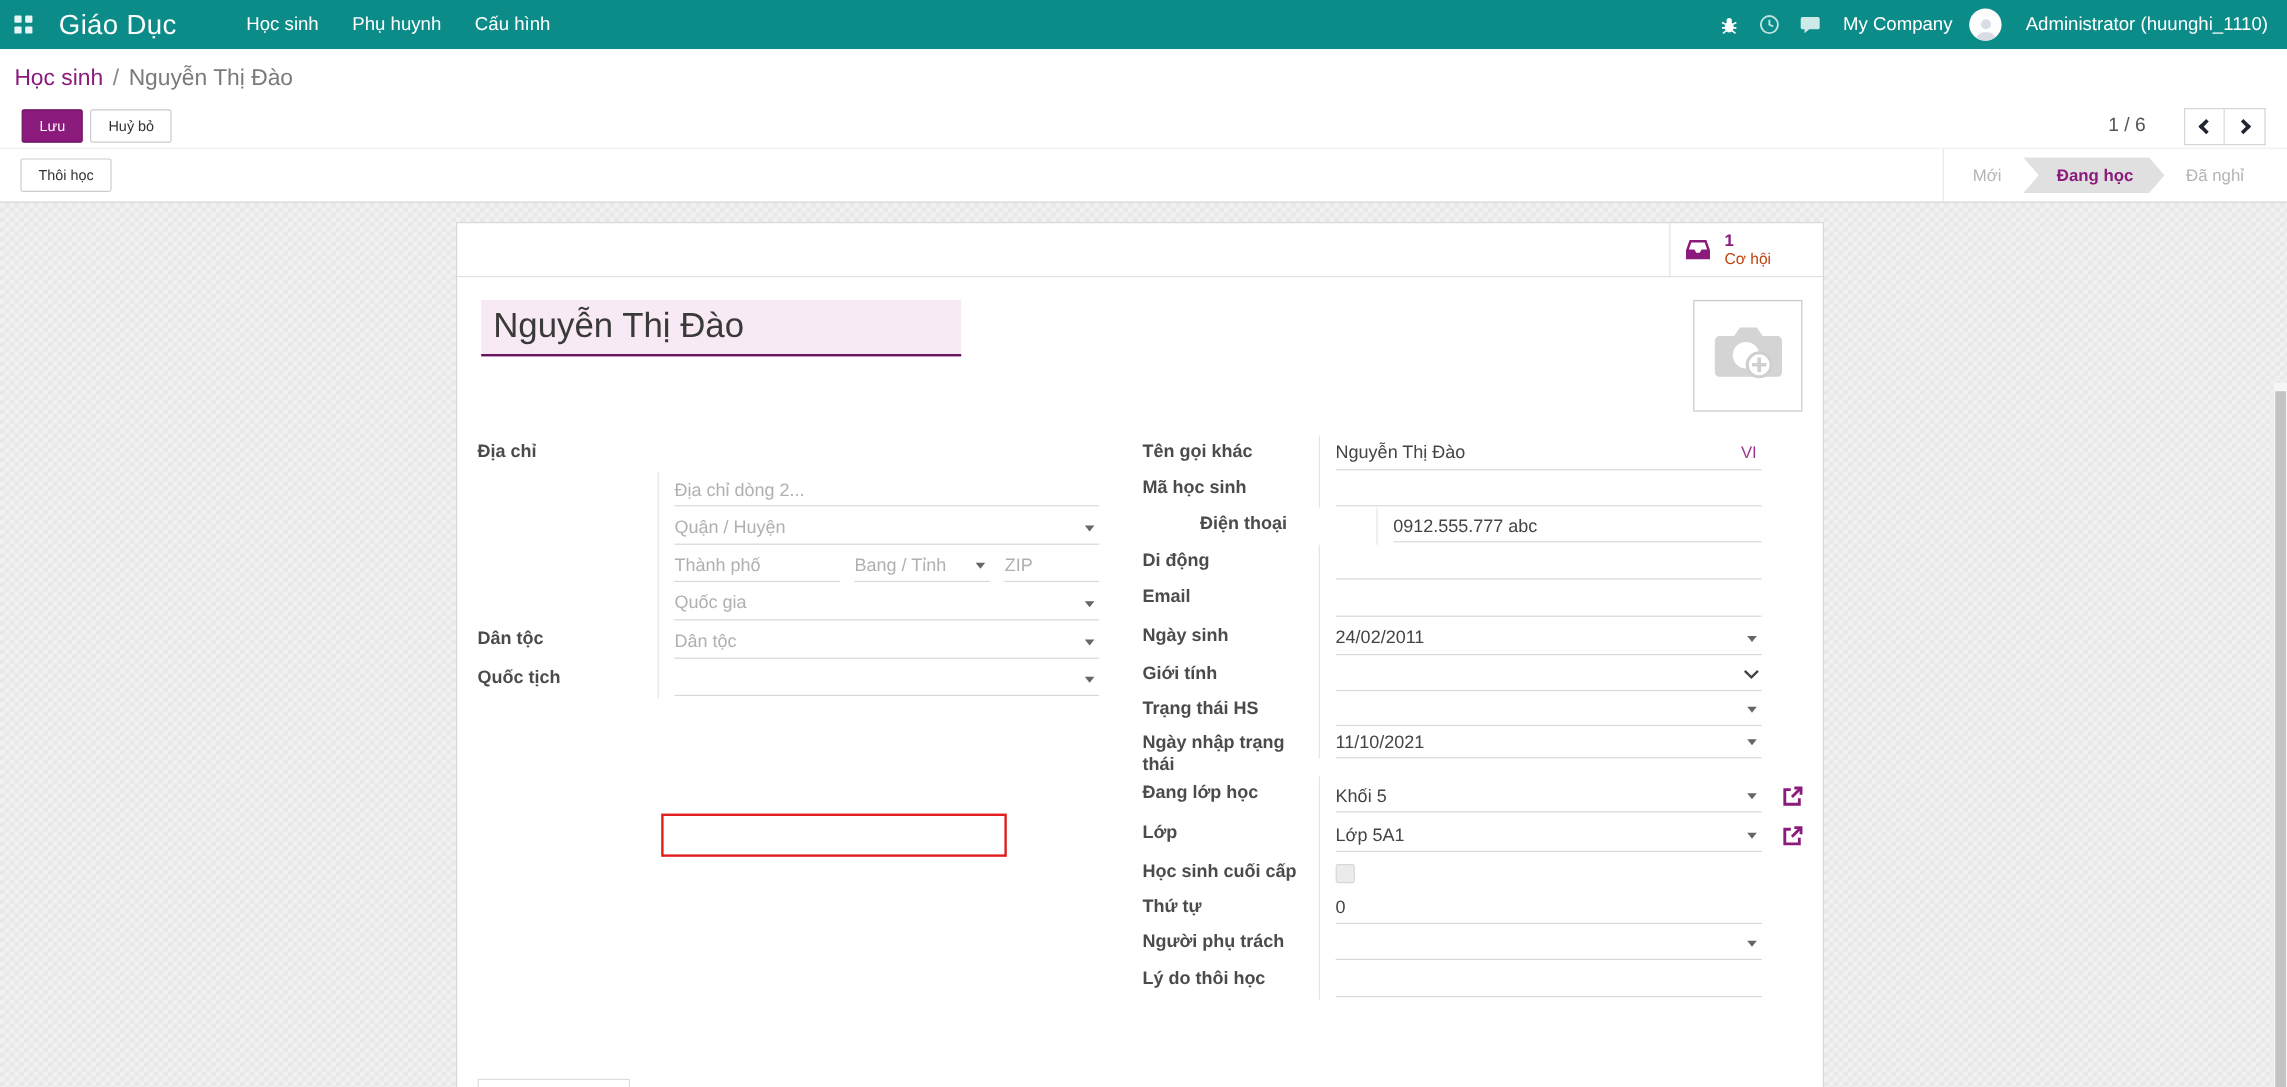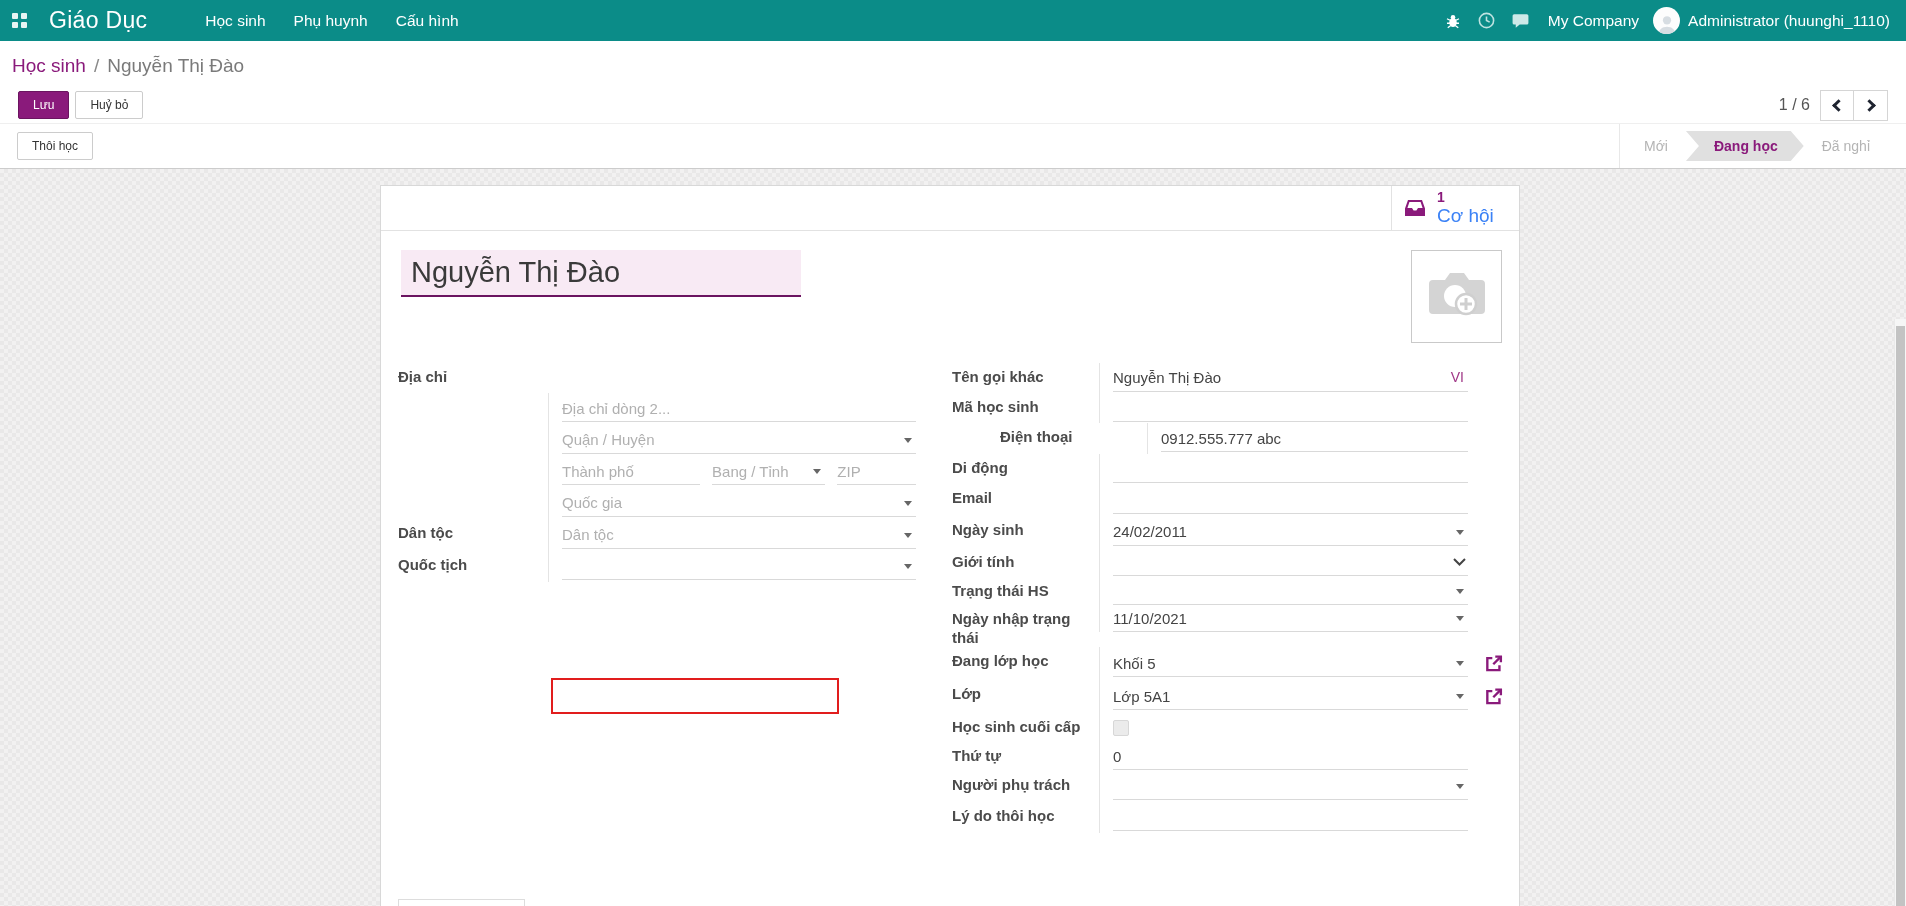--- a/index.html
+++ b/index.html
@@ -20,34 +20,34 @@
   
   .navbar{height:41px;background:var(--navbar-bg);display:flex;align-items:center;color:#fff;padding:0 16px 0 12px;}
   .apps-grid{display:grid;grid-template-columns:6px 6px;grid-template-rows:6px 6px;gap:3px;cursor:pointer;}
   .apps-grid span{background:#e7f4f3;border-radius:1px;}
   .brand{font-size:23px;margin-left:22px;letter-spacing:.3px;cursor:pointer;}
   .menus{display:flex;margin-left:44px;gap:0;}
   .menus .menu{font-size:15.5px;padding:10px 14px;cursor:pointer;}
   .nav-right{margin-left:auto;display:flex;align-items:center;gap:0;}
   .nav-icon{width:34px;display:flex;justify-content:center;cursor:pointer;}
   .company{font-size:15.5px;margin:0 14px 0 10px;cursor:pointer;}
-  .userblock{display:flex;align-items:center;gap:8px;cursor:pointer;}
+  .userblock{display:flex;align-items:center;gap:20px;cursor:pointer;}
   .avatar{width:27px;height:27px;border-radius:50%;background:#fdfdfd;overflow:hidden;display:flex;align-items:flex-end;justify-content:center;}
   .username{font-size:15.5px;}
 
   
   .control-panel{background:#fff;padding:10px 12px 0 12px;}
   .breadcrumb{font-size:19px;height:30px;display:flex;align-items:center;gap:8px;}
   .breadcrumb .parent{color:var(--accent);cursor:pointer;}
   .breadcrumb .sep{color:#888;}
   .breadcrumb .current{color:#7a7a7a;}
   .cp-row{display:flex;align-items:center;margin-top:6px;height:36px;padding:0 6px;}
   .btn{font-size:12px;padding:6px 14px;border:1px solid #ccc;background:#fff;color:#333;cursor:pointer;border-radius:2px;}
   .btn-primary{background:var(--accent);border-color:var(--accent-dark);color:#fff;margin-right:6px;}
-  .pager{margin-left:auto;display:flex;align-items:center;gap:10px;}
+  .pager{margin-left:auto;display:flex;align-items:center;gap:32px;}
   .pager-text{font-size:16px;color:#555;}
   .pager-btns{display:flex;}
   .pager-btn{width:34px;height:31px;border:1px solid #d5d5d5;background:#fff;display:flex;align-items:center;justify-content:center;cursor:pointer;}
   .pager-btn + .pager-btn{border-left:none;}
   .chev{width:9px;height:9px;border-right:3px solid #1f2430;border-bottom:3px solid #1f2430;display:inline-block;}
   .chev-left{transform:rotate(135deg);margin-left:3px;}
   .chev-right{transform:rotate(-45deg);margin-right:3px;}
 
   
   .statusbar{height:46px;background:#fff;border-top:1px solid #efefef;border-bottom:1px solid #ccc;display:flex;align-items:center;padding:0 10px 0 17px;}
@@ -62,21 +62,21 @@
     background-image:
       linear-gradient(45deg,#e9e8e8 25%,transparent 25%,transparent 75%,#e9e8e8 75%),
       linear-gradient(45deg,#e9e8e8 25%,transparent 25%,transparent 75%,#e9e8e8 75%);
     background-size:8px 8px;background-position:0 0,4px 4px;overflow:hidden;}
   .sheet{position:absolute;left:380px;top:16px;width:1140px;height:745px;background:#fff;border:1px solid #d8d8d8;}
 
   .button-bar{height:45px;border-bottom:1px solid #e2e2e2;position:relative;}
   .stat-button{position:absolute;right:0;top:0;width:128px;height:44px;border-left:1px solid #e2e2e2;display:flex;align-items:center;gap:9px;padding:0 10px;cursor:pointer;}
   .stat-texts{display:flex;flex-direction:column;line-height:1.15;}
   .stat-count{color:var(--accent);font-weight:bold;font-size:14px;}
-  .stat-label{color:#3b82f6;font-size:19px;}
+  .stat-label{color:#c2410c;font-size:13px;}
 
   .title-input{position:absolute;left:20px;top:64px;width:400px;height:47px;background:var(--title-bg);border-bottom:2px solid var(--accent-dark);font-size:29px;color:#3a3a3a;padding:4px 10px;display:flex;align-items:center;cursor:text;}
   .photo-box{position:absolute;right:17px;top:64px;width:91px;height:93px;border:1px solid #c9c9c9;background:#fff;display:flex;align-items:center;justify-content:center;cursor:pointer;}
 
   
   .group{position:absolute;top:177px;}
   .group-left{left:17px;width:518px;}
   .group-right{left:571px;width:516px;}
   .frow{display:flex;position:relative;}
   .flabel{width:150px;flex:none;font-size:15px;font-weight:bold;color:var(--label-text);padding-top:5px;line-height:1.25;}

